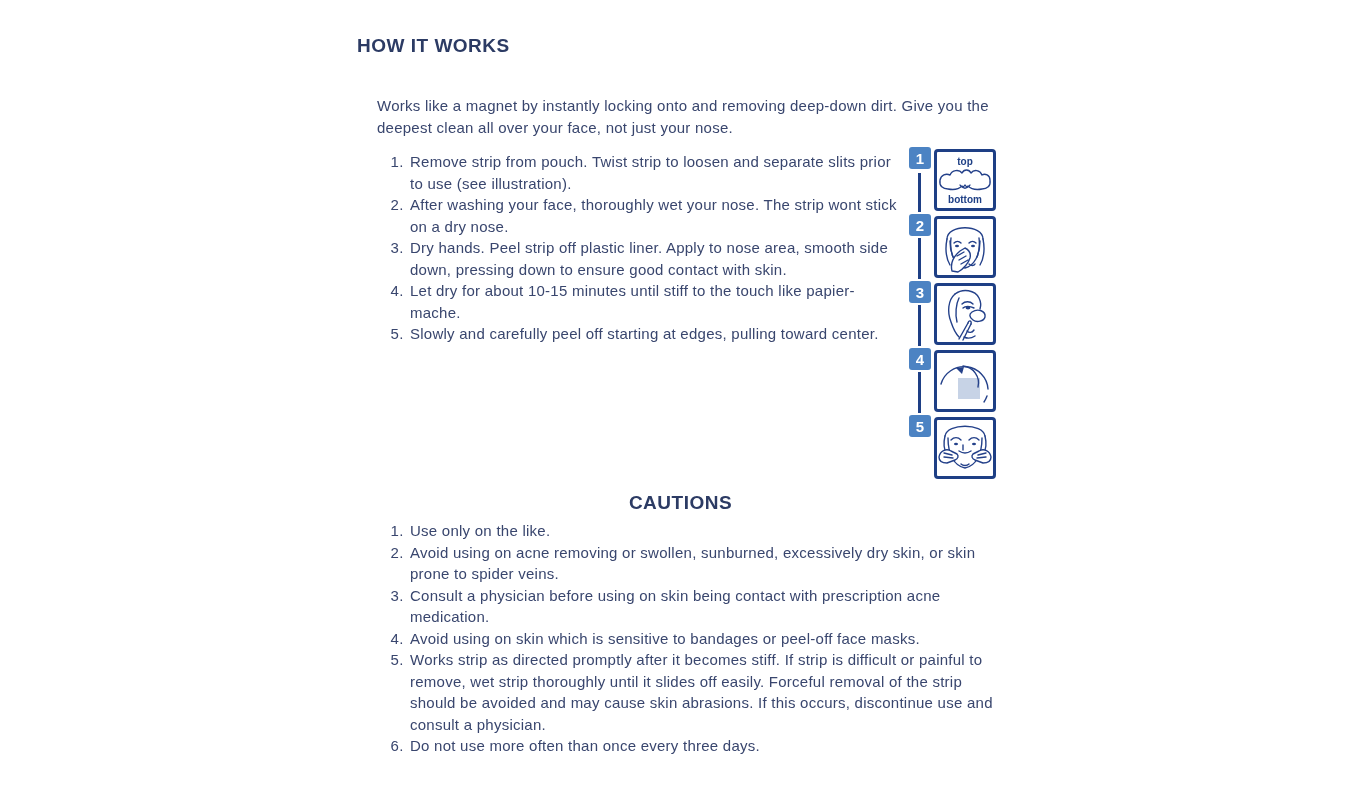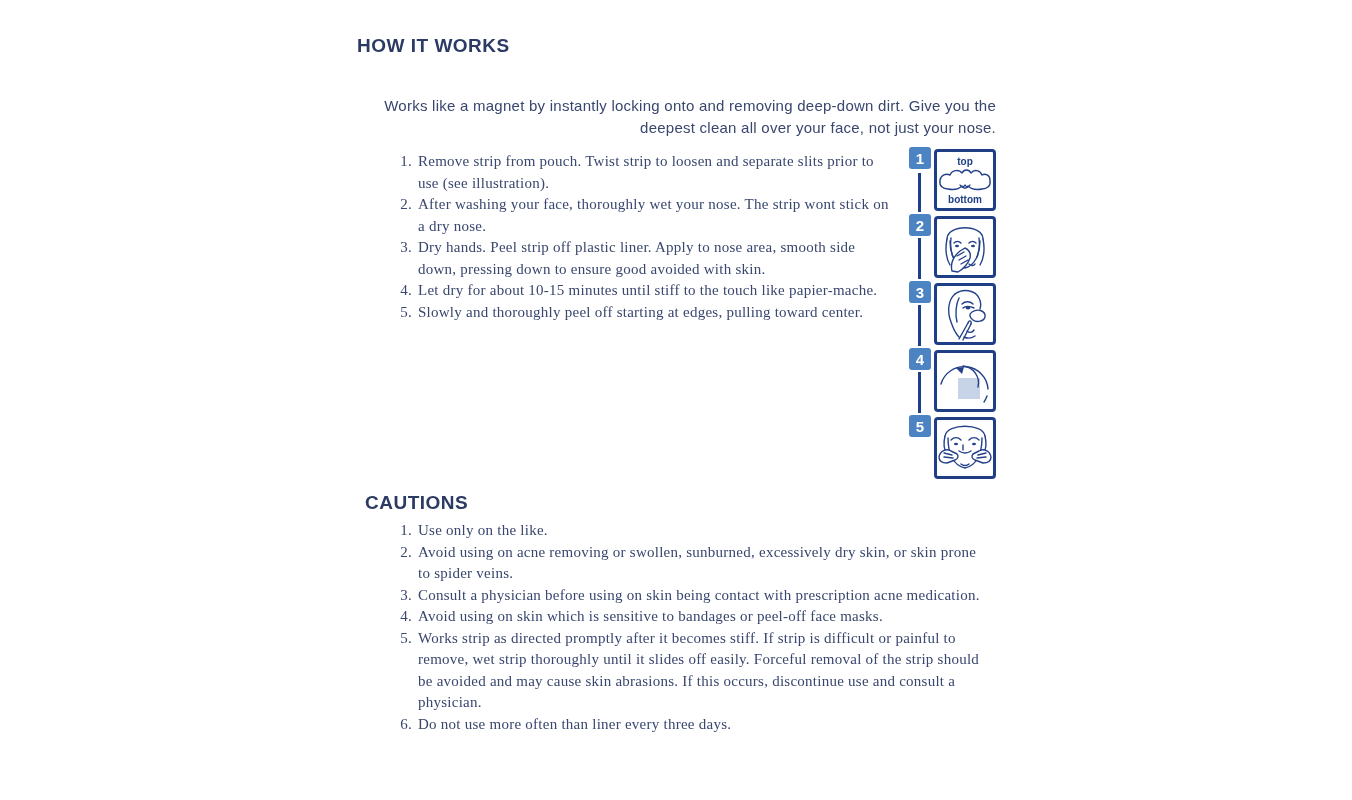--- a/index.html
+++ b/index.html
@@ -8,28 +8,28 @@
     width: 1352px; height: 800px; background: #ffffff;
     font-family: "Liberation Sans", sans-serif;
     color: #39466e; overflow: hidden;
   }
   .page { padding: 36px 180px 0 357px; width: 1176px; }
   h2 {
     margin: 0; font-size: 19px; font-weight: 700; color: #2c3b64;
     letter-spacing: 0.5px; line-height: 1;
   }
   .intro {
-    margin: 40px 0 0 8px; font-size: 15px; line-height: 21.5px;
-    letter-spacing: 0.25px; max-width: 810px; text-align: right;
+    margin: 40px 0 0 20px; font-size: 15px; line-height: 21.5px;
+    letter-spacing: 0.25px; max-width: 810px;
   }
   .htu-heading { margin-top: 10px; }
   .htu-row { display: flex; margin-top: 11px; }
   ol {
-    margin: 8px; padding: 0 0 0 51px;
-    font-size: 15px; line-height: 21.5px; letter-spacing: 0.25px; font-family: Liberation Serif, serif;
+    margin: 0; padding: 0 0 0 51px;
+    font-size: 15px; line-height: 21.5px; letter-spacing: 0.25px;
   }
   ol li { padding-left: 2px; }
   .htu-list { flex: 1 1 auto; margin-top: 2px; padding-right: 6px; }
   
   .illus { position: relative; width: 87px; flex: 0 0 87px; height: 330px; }
   .illus-line {
     position: absolute; left: 9px; top: 24px; width: 3px; height: 242px;
     background: #1e3f85; z-index: 0;
   }
   .step { position: relative; padding-left: 25px; margin-bottom: 5px; z-index: 1; }
@@ -38,21 +38,21 @@
     background: #4c83c3; color: #ffffff; font-weight: 700; font-size: 15px;
     display: flex; align-items: center; justify-content: center;
     border-radius: 3px; box-shadow: 0 0 0 2px #ffffff; z-index: 2;
   }
   .panel {
     width: 62px; height: 62px; border: 3px solid #1e3f85; border-radius: 4px;
     background: #ffffff; display: flex; align-items: center; justify-content: center;
     overflow: hidden;
   }
   .panel svg { display: block; }
-  .cautions-heading { margin: 14px 0 0 8px; }
+  .cautions-heading { margin: 14px 0 0 8px; text-align: center; }
   .cautions-list { margin-top: 8px; max-width: 815px; }
   .ink { stroke: #24418a; fill: none; stroke-width: 1.4; stroke-linecap: round; stroke-linejoin: round; }
   .ink-fill { fill: #24418a; }
   .white-fill { fill: #ffffff; stroke: #24418a; stroke-width: 1.4; stroke-linejoin: round; }
   .lite { fill: #c7d3e6; }
   .svg-label { font: 700 10px "Liberation Sans", sans-serif; fill: #1e3f85; }
 </style>
 </head>
 <body>
 
@@ -60,23 +60,23 @@
 
   <h2>HOW IT WORKS</h2>
 
   <p class="intro">Works like a magnet by instantly locking onto and removing deep-down dirt. Give you the deepest clean all over your face, not just your nose.</p>
 
 
   <div class="htu-row">
     <ol class="htu-list">
       <li>Remove strip from pouch. Twist strip to loosen and separate slits prior to use (see illustration).</li>
       <li>After washing your face, thoroughly wet your nose. The strip wont stick on a dry nose.</li>
-      <li>Dry hands. Peel strip off plastic liner. Apply to nose area, smooth side down, pressing down to ensure good avoided with skin.</li>
+      <li>Dry hands. Peel strip off plastic liner. Apply to nose area, smooth side down, pressing down to ensure good contact with skin.</li>
       <li>Let dry for about 10-15 minutes until stiff to the touch like papier-mache.</li>
-      <li>Slowly and thoroughly peel off starting at edges, pulling toward center.</li>
+      <li>Slowly and carefully peel off starting at edges, pulling toward center.</li>
     </ol>
 
     <div class="illus">
       <div class="illus-line"></div>
 
       <div class="step">
         <div class="badge">1</div>
         <div class="panel">
           <svg width="56" height="56" viewBox="0 0 56 56">
             <text class="svg-label" x="28" y="13" text-anchor="middle">top</text>
@@ -159,16 +159,16 @@
   </div>
 
   <h2 class="cautions-heading">CAUTIONS</h2>
 
   <ol class="cautions-list">
     <li>Use only on the like.</li>
     <li>Avoid using on acne removing or swollen, sunburned, excessively dry skin, or skin prone to spider veins.</li>
     <li>Consult a physician before using on skin being contact with prescription acne medication.</li>
     <li>Avoid using on skin which is sensitive to bandages or peel-off face masks.</li>
     <li>Works strip as directed promptly after it becomes stiff. If strip is difficult or painful to remove, wet strip thoroughly until it slides off easily. Forceful removal of the strip should be avoided and may cause skin abrasions. If this occurs, discontinue use and consult a physician.</li>
-    <li>Do not use more often than liner every three days.</li>
+    <li>Do not use more often than once every three days.</li>
   </ol>
 
 </div>
 
 </body></html>

